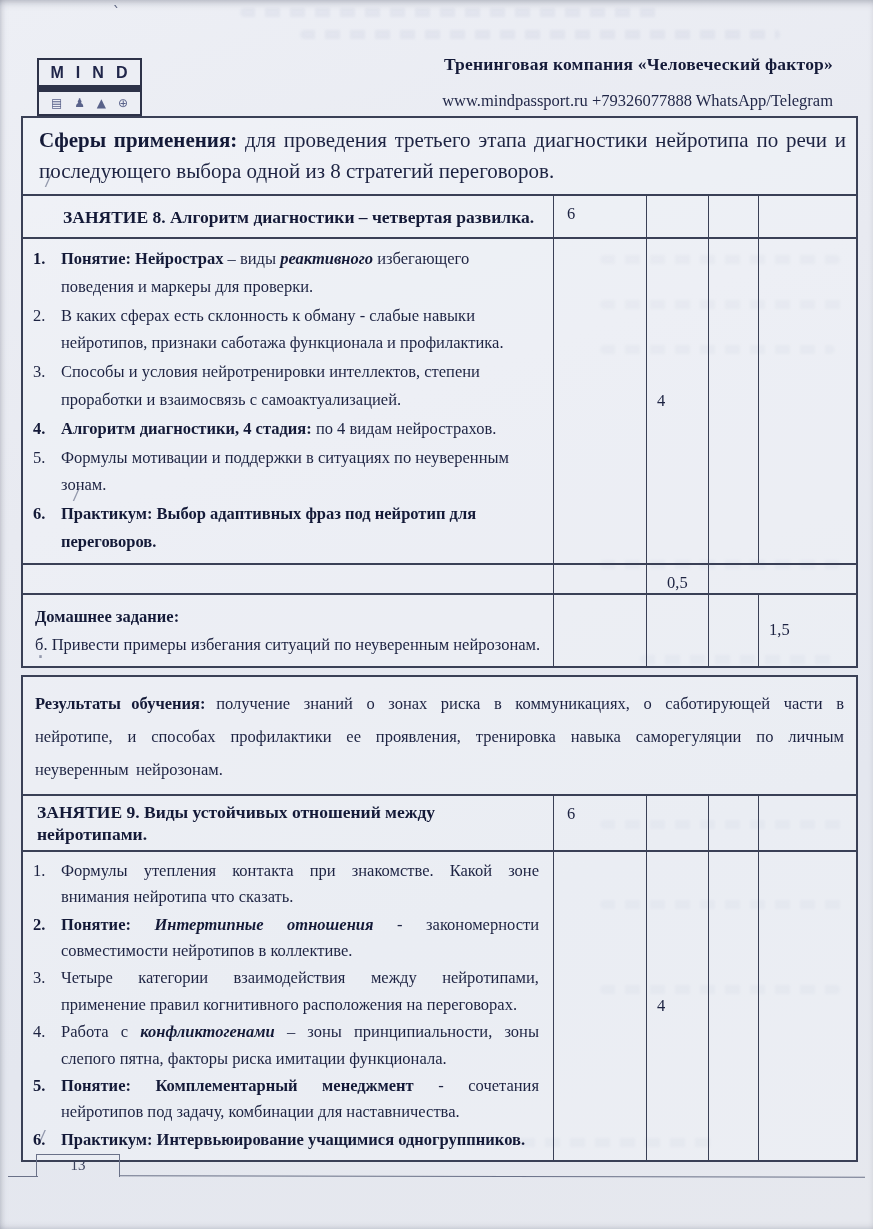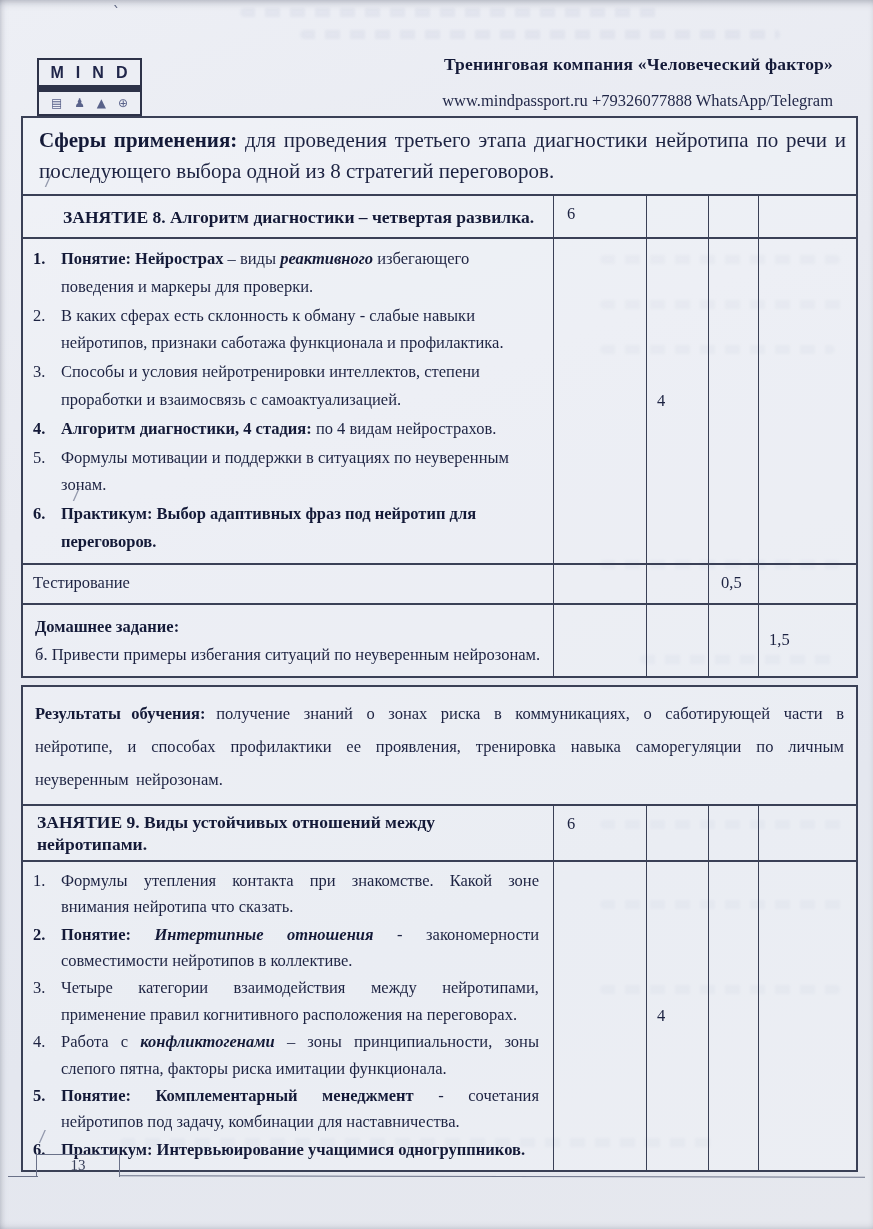--- a/index.html
+++ b/index.html
@@ -177,24 +177,23 @@
               <span class="li-txt"><span class="b">Практикум: Выбор адаптивных фраз под нейротип для переговоров.</span></span>
             </div>
           </div>
         <div class="c"></div>
         <div class="c hours-mid">4</div>
         <div class="c"></div>
         <div class="c"></div>
       </div>
 
       <div class="row">
-        <div class="c plain-label">Тестирование</div>
-        <div class="c"></div>
-        <div class="c"></div>
-        <div class="c hours" style="padding-left:12px">0,5</div>
+        <div class="c"></div>
+        <div class="c"></div>
+        <div class="c hours" style="padding-left:20px">0,5</div>
         <div class="c"></div>
       </div>
 
       <div class="row">
         <div class="c hw">
           <div class="lbl">Домашнее задание:</div>
           <div>
               <div>б. Привести примеры избегания ситуаций по неуверенным нейрозонам.</div>
             </div>
         </div>

